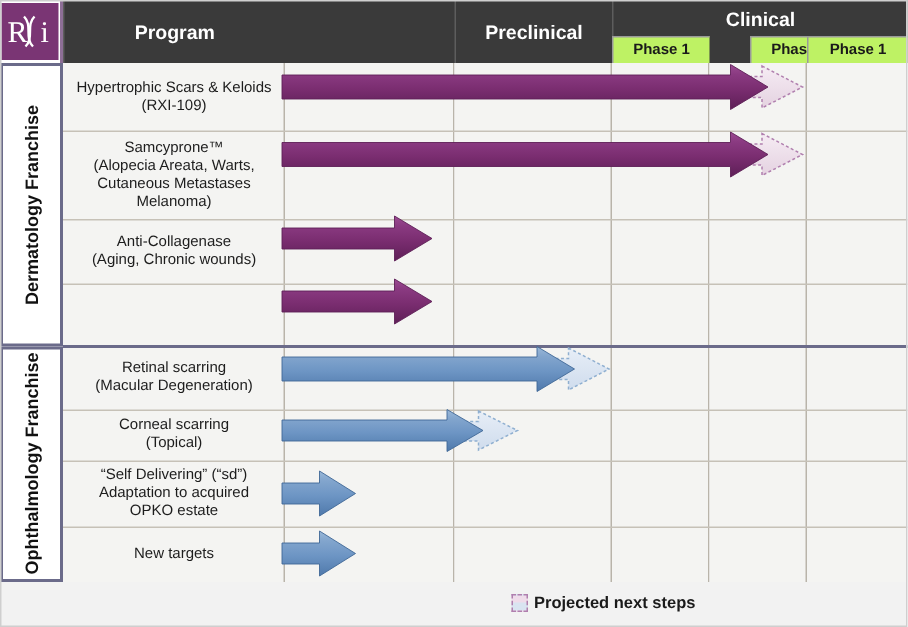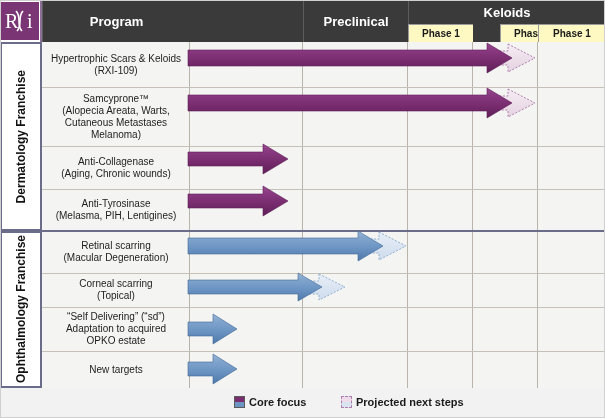--- a/index.html
+++ b/index.html
@@ -43,21 +43,21 @@
   }
   .hdr-program{left:42px;width:148px;}
   .hdr-discovery{left:190px;width:113px;}
   .hdr-preclinical{left:303px;width:105px;}
   .hdr-clinical{
     left:408px;width:197px;height:24px;
     align-items:center;
   }
   .phase-row{
     position:absolute;top:24px;height:18px;
-    background:#fef9c3;
+    background:#bef264;
     color:#1a1a1a;font-weight:bold;font-size:10px;
     display:flex;align-items:center;justify-content:center;
     box-sizing:border-box;
     border-left:1px solid #9a9a9a;
     border-top:1px solid #9a9a9a;
   }
   .ph1{left:408px;width:65px;}
   .ph2{left:473px;width:65px;margin-left:27px;}
   .ph3{left:538px;width:67px;}
 
@@ -166,21 +166,21 @@
           <text x="2" y="22" font-family="Liberation Serif, serif" font-size="20" fill="#ffffff">R</text>
           <path d="M13 5 C19 11, 13 19, 19 25" stroke="#ffffff" stroke-width="1.6" fill="none"></path>
           <path d="M20 5 C14 11, 20 19, 14 25" stroke="#ffffff" stroke-width="1.6" fill="none"></path>
           <text x="24" y="22" font-family="Liberation Serif, serif" font-size="20" fill="#ffffff">i</text>
         </svg>
       </div>
     </div>
 
     <div class="hdr-cell hdr-program">Program</div>
     <div class="hdr-cell hdr-preclinical">Preclinical</div>
-    <div class="hdr-cell hdr-clinical">Keloids</div>
+    <div class="hdr-cell hdr-clinical">Clinical</div>
 
     <div class="phase-row ph1">Phase 1</div>
     <div class="phase-row ph2">Phase 2</div>
     <div class="phase-row ph3">Phase 1</div>
   </div>
 
   <div class="grid">
 
     <div class="prog-col"></div>
     <div class="lane-col lane-disc"></div>
@@ -207,22 +207,20 @@
     </div>
 
     <div class="prog-label" style="top: 0px; height: 45px; white-space: pre-line;">Hypertrophic Scars &amp; Keloids
 (RXI-109)</div>
     <div class="prog-label" style="top: 45px; height: 59px; white-space: pre-line;">Samcyprone™
 (Alopecia Areata, Warts,
 Cutaneous Metastases
 Melanoma)</div>
     <div class="prog-label" style="top: 104px; height: 43px; white-space: pre-line;">Anti-Collagenase
 (Aging, Chronic wounds)</div>
-    <div class="prog-label" style="top: 147px; height: 42px; white-space: pre-line;">Anti-Tyrosinase
-(Melasma, PIH, Lentigines)</div>
     <div class="prog-label" style="top: 189px; height: 42px; white-space: pre-line;">Retinal scarring
 (Macular Degeneration)</div>
     <div class="prog-label" style="top: 231px; height: 34px; white-space: pre-line;">Corneal scarring
 (Topical)</div>
     <div class="prog-label" style="top: 265px; height: 44px; white-space: pre-line;">“Self Delivering” (“sd”)
 Adaptation to acquired
 OPKO estate</div>
     <div class="prog-label" style="top: 309px; height: 37px; white-space: pre-line;">New targets</div>
   </div>
 
@@ -283,24 +281,20 @@
         <path d="M188 280 L213 280 L213 272 L237 287 L213 302 L213 294 L188 294 Z" fill="url(#gb)" stroke="#3f6896" stroke-width="0.6"></path>
       </g>
 
       <g>
         <path d="M188 320 L213 320 L213 312 L237 327 L213 342 L213 334 L188 334 Z" fill="url(#gb)" stroke="#3f6896" stroke-width="0.6"></path>
       </g>
     </svg>
   </div>
 
   <div class="legend">
-    <div class="legend-item legend-core">
-      <span class="swatch sw-core"></span>
-      <span>Core focus</span>
-    </div>
     <div class="legend-item legend-proj">
       <span class="swatch sw-proj"></span>
       <span>Projected next steps</span>
     </div>
   </div>
 
   <div class="outer-border"></div>
 </div>
 
 </body></html>

